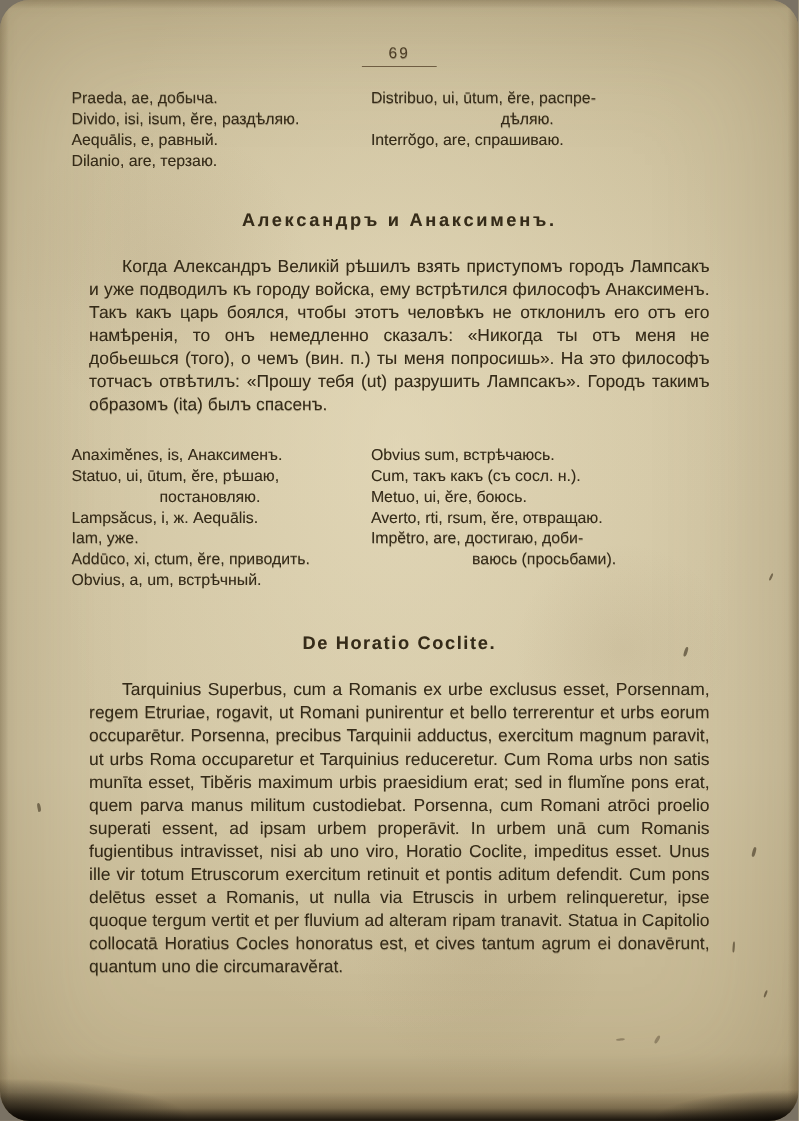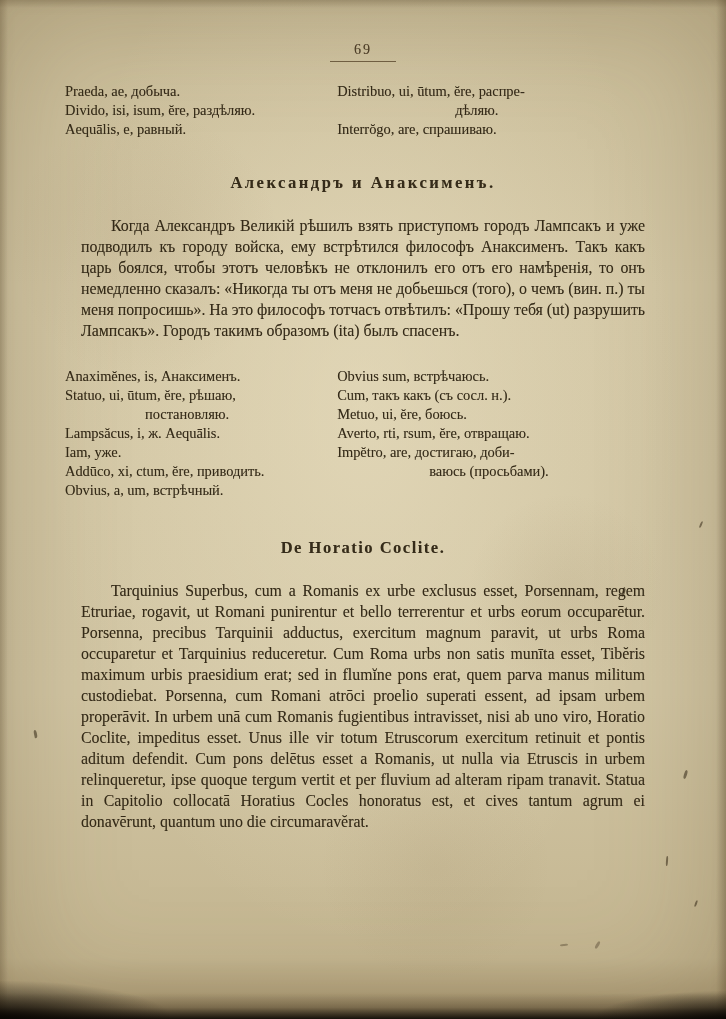--- a/index.html
+++ b/index.html
@@ -2,29 +2,30 @@
 <html><head>
 <meta charset="utf-8">
 <style>
   html,body{margin:0;padding:0;}
   body{background:#7a7264;}
   .scan{
     position:relative;
     width:726px;height:1019px;
     margin:0 auto;
     overflow:hidden;
-    font-family:Liberation Serif, serif;
+    font-family:Liberation Sans, sans-serif;
     color:#342a18;
     background:
       radial-gradient(circle at 20% 24%, rgba(120,95,60,0.10), transparent 14%),
       radial-gradient(circle at 78% 58%, rgba(120,95,60,0.09), transparent 12%),
       radial-gradient(circle at 60% 85%, rgba(120,95,60,0.08), transparent 12%),
       radial-gradient(ellipse at 50% 40%, rgba(238,228,198,0.50), rgba(0,0,0,0) 62%),
       linear-gradient(to bottom,#c7ba96 0%,#d3c7a5 28%,#d1c5a3 68%,#c4b691 94%,#a5936e 100%);
     background-color:#cfc3a1;
+    border-radius:27px;
   }
   .content{
     position:relative;
     padding:40px 65px 0 65px;
     box-sizing:border-box;
     width:726px;
     text-shadow:0.2px 0.2px 0 rgba(52,42,24,0.30);
   }
   .pagenum-wrap{text-align:center;margin-bottom:20px;line-height:17px;}
   .pagenum{
@@ -86,20 +87,21 @@
 
     <div class="pagenum-wrap">
       <span class="pagenum">69</span>
     </div>
 
     <div class="vocab top">
       <div class="vcol left">
         <div class="ventry">Praeda, ae, добыча.</div>
         <div class="ventry">Divido, isi, isum, ĕre, раздѣляю.</div>
         <div class="ventry">Aequālis, e, равный.</div>
+        <div class="ventry">Dilanio, are, терзаю.</div>
       </div>
       <div class="vcol right">
         <div class="ventry">Distribuo, ui, ūtum, ĕre, распре-</div>
         <div class="ventry ind-a">дѣляю.</div>
         <div class="ventry">Interrŏgo, are, спрашиваю.</div>
       </div>
     </div>
 
     <h2 class="h-ru">Александръ и Анаксименъ.</h2>
 

